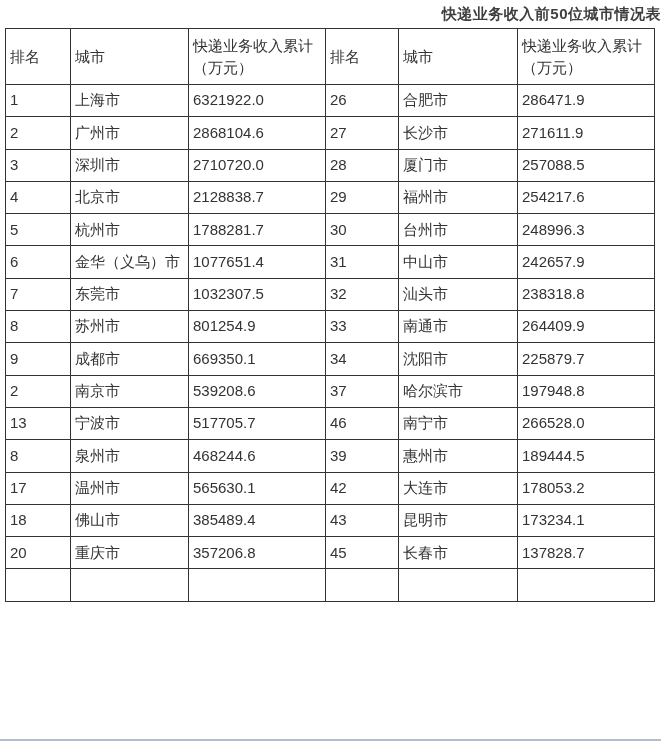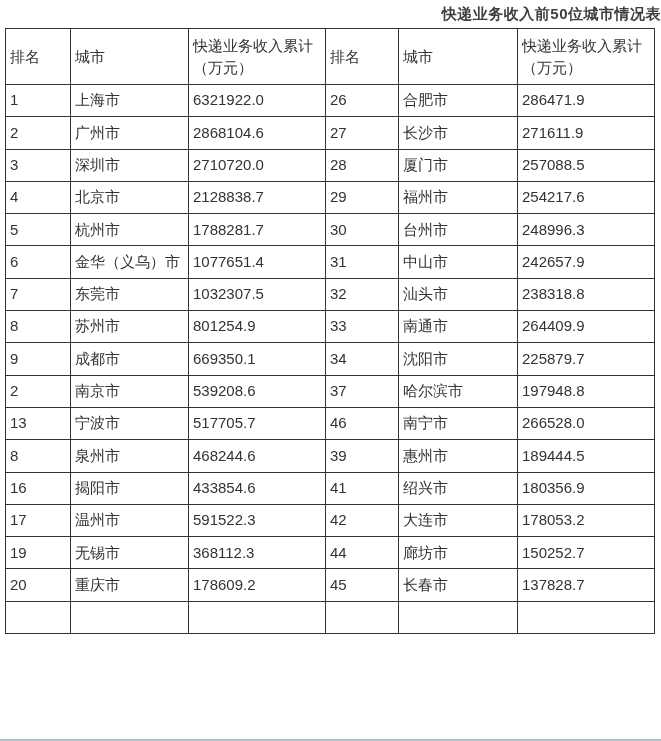--- a/index.html
+++ b/index.html
@@ -181,47 +181,39 @@
       </tr>
       <tr>
         <td>8</td>
         <td>泉州市</td>
         <td>468244.6</td>
         <td>39</td>
         <td>惠州市</td>
         <td>189444.5</td>
       </tr>
       <tr>
-        <td>16</td>
-        <td>揭阳市</td>
-        <td>433854.6</td>
-        <td>41</td>
-        <td>绍兴市</td>
-        <td>180356.9</td>
-      </tr>
-      <tr>
         <td>17</td>
         <td>温州市</td>
-        <td>591522.3</td>
+        <td>565630.1</td>
         <td>42</td>
         <td>大连市</td>
         <td>178053.2</td>
       </tr>
       <tr>
-        <td>19</td>
-        <td>无锡市</td>
-        <td>368112.3</td>
-        <td>44</td>
-        <td>廊坊市</td>
-        <td>150252.7</td>
+        <td>18</td>
+        <td>佛山市</td>
+        <td>385489.4</td>
+        <td>43</td>
+        <td>昆明市</td>
+        <td>173234.1</td>
       </tr>
       <tr>
         <td>20</td>
         <td>重庆市</td>
-        <td>178609.2</td>
+        <td>357206.8</td>
         <td>45</td>
         <td>长春市</td>
         <td>137828.7</td>
       </tr>
       <tr class="partial">
         <td></td>
         <td></td>
         <td></td>
         <td></td>
         <td></td>

